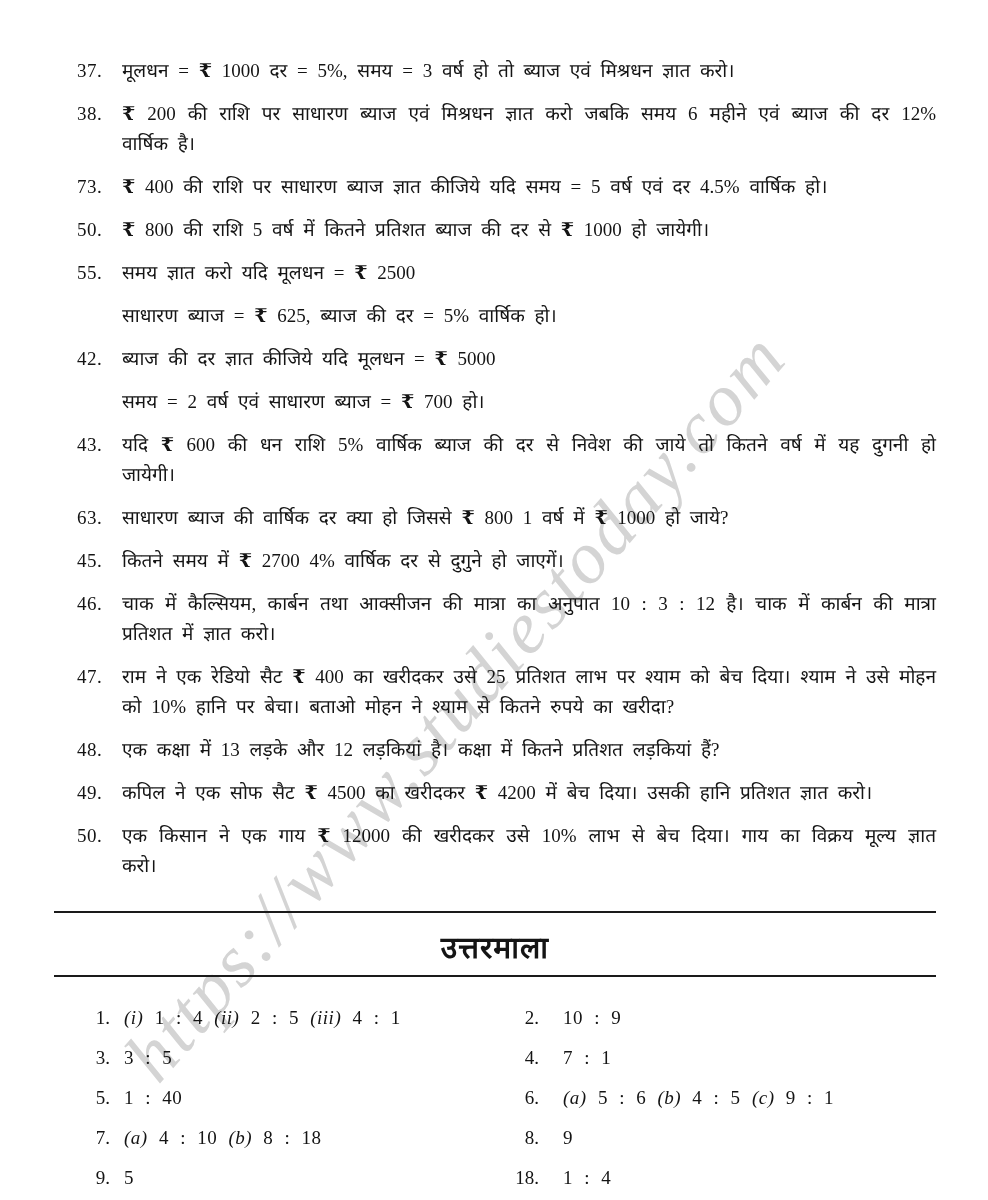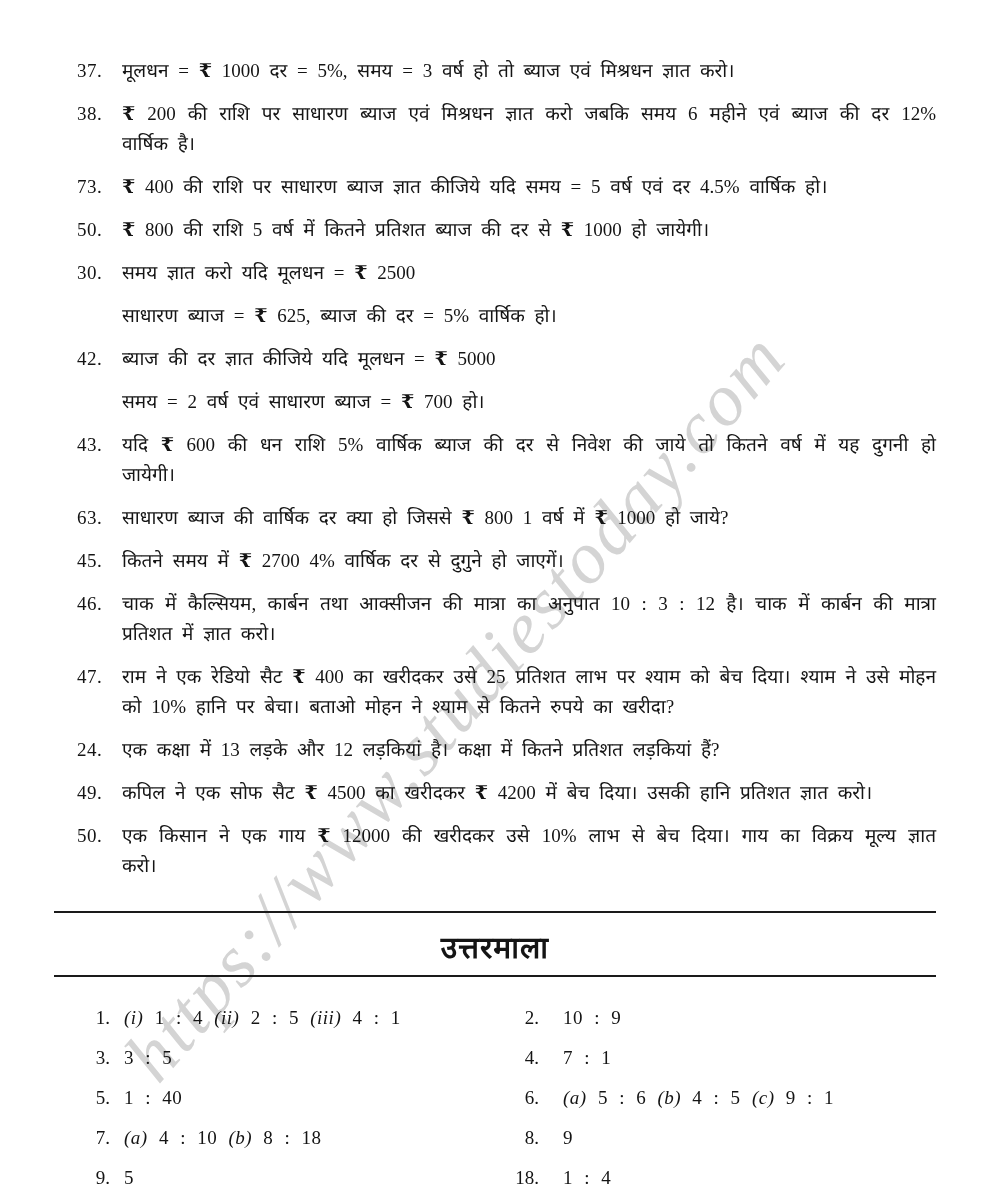--- a/index.html
+++ b/index.html
@@ -110,21 +110,21 @@
         </div>
         <div class="q-row">
           <span class="q-num">73.</span>
           <span class="q-text fmt"><span class="rupee">₹</span> 400 की राशि पर साधारण ब्याज ज्ञात कीजिये यदि समय = 5 वर्ष एवं दर 4.5% वार्षिक हो।</span>
         </div>
         <div class="q-row">
           <span class="q-num">50.</span>
           <span class="q-text fmt"><span class="rupee">₹</span> 800 की राशि 5 वर्ष में कितने प्रतिशत ब्याज की दर से <span class="rupee">₹</span> 1000 हो जायेगी।</span>
         </div>
         <div class="q-row">
-          <span class="q-num">30.</span>
+          <span class="q-num">55.</span>
           <span class="q-text fmt">समय ज्ञात करो यदि मूलधन = <span class="rupee">₹</span> 2500</span>
         </div>
         <div class="q-row">
           <span class="q-num"></span>
           <span class="q-text fmt">साधारण ब्याज = <span class="rupee">₹</span> 625, ब्याज की दर = 5% वार्षिक हो।</span>
         </div>
         <div class="q-row">
           <span class="q-num">42.</span>
           <span class="q-text fmt">ब्याज की दर ज्ञात कीजिये यदि मूलधन = <span class="rupee">₹</span> 5000</span>
         </div>
@@ -146,21 +146,21 @@
         </div>
         <div class="q-row">
           <span class="q-num">46.</span>
           <span class="q-text fmt">चाक में कैल्सियम, कार्बन तथा आक्सीजन की मात्रा का अनुपात 10 : 3 : 12 है। चाक में कार्बन की मात्रा प्रतिशत में ज्ञात करो।</span>
         </div>
         <div class="q-row">
           <span class="q-num">47.</span>
           <span class="q-text fmt">राम ने एक रेडियो सैट <span class="rupee">₹</span> 400 का खरीदकर उसे 25 प्रतिशत लाभ पर श्याम को बेच दिया। श्याम ने उसे मोहन को 10% हानि पर बेचा। बताओ मोहन ने श्याम से कितने रुपये का खरीदा?</span>
         </div>
         <div class="q-row">
-          <span class="q-num">24.</span>
+          <span class="q-num">48.</span>
           <span class="q-text fmt">एक कक्षा में 13 लड़के और 12 लड़कियां है। कक्षा में कितने प्रतिशत लड़कियां हैं?</span>
         </div>
         <div class="q-row">
           <span class="q-num">49.</span>
           <span class="q-text fmt">कपिल ने एक सोफ सैट <span class="rupee">₹</span> 4500 का खरीदकर <span class="rupee">₹</span> 4200 में बेच दिया। उसकी हानि प्रतिशत ज्ञात करो।</span>
         </div>
         <div class="q-row">
           <span class="q-num">50.</span>
           <span class="q-text fmt">एक किसान ने एक गाय <span class="rupee">₹</span> 12000 की खरीदकर उसे 10% लाभ से बेच दिया। गाय का विक्रय मूल्य ज्ञात करो।</span>
         </div>

